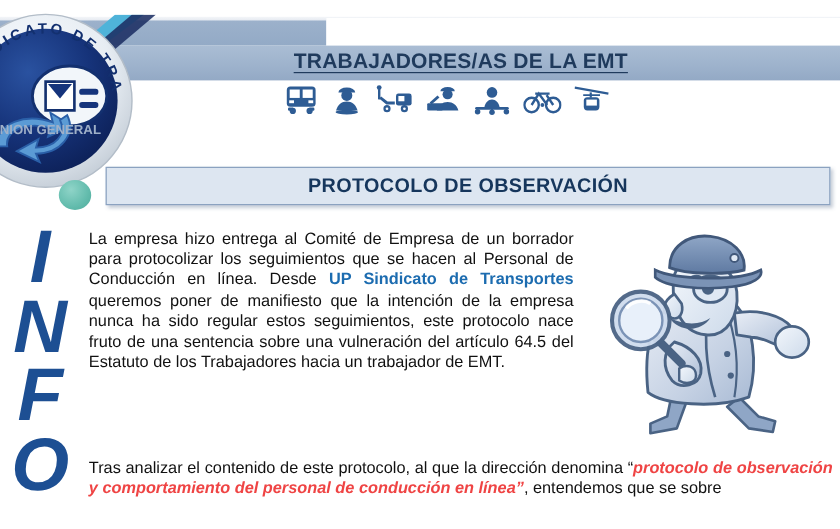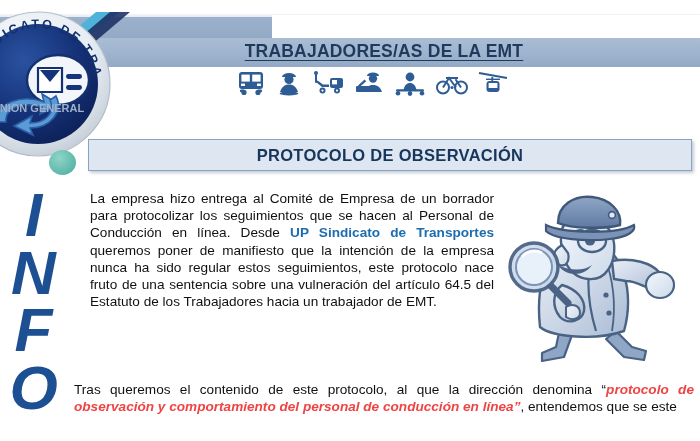--- a/index.html
+++ b/index.html
@@ -93,21 +93,21 @@
 
   
   .para{
     position:absolute;
     font-size:13.6px;
     line-height:17.2px;
     color:#111111;
     text-align:justify;
     text-justify:inter-word;
   }
-  .p1{left:74px;top:190px;width:404px;margin-left:16px;}
+  .p1{left:74px;top:190px;width:404px;}
   .p2{left:74px;top:381px;width:620px;}
   .hl{color:#1c6cb0;font-weight:bold;}
   .em{font-weight:bold;font-style:italic;color:#ef4444;}
 
   
   .detective{position:absolute;left:500px;top:185px;width:188px;height:190px;}
   .detective svg{display:block;}
 </style>
 </head>
 <body>
@@ -272,21 +272,21 @@
 
   <div class="banner">
     <span class="banner-text">PROTOCOLO DE OBSERVACIÓN</span>
   </div>
 
   <div class="para p1">
     <span>La empresa hizo entrega al Comité de Empresa de un borrador para protocolizar los seguimientos que se hacen al Personal de Conducción en línea. Desde </span><span class="hl">UP Sindicato de Transportes</span><span> queremos poner de manifiesto que la intención de la empresa nunca ha sido regular estos seguimientos, este protocolo nace fruto de una sentencia sobre una vulneración del artículo 64.5 del Estatuto de los Trabajadores hacia un trabajador de EMT.</span>
   </div>
 
   <div class="para p2">
-    <span>Tras queremos el contenido de este protocolo, al que la dirección denomina “</span><span class="em">protocolo de observación y comportamiento del personal de conducción en línea”</span><span>, entendemos que se este</span>
+    <span>Tras analizar el contenido de este protocolo, al que la dirección denomina “</span><span class="em">protocolo de observación y comportamiento del personal de conducción en línea”</span><span>, entendemos que se sobre</span>
   </div>
 
   <div class="detective">
     <svg width="188" height="190" viewBox="0 0 188 190">
       <defs>
         <linearGradient id="coat" x1="0" y1="0" x2="1" y2="1">
           <stop offset="0%" stop-color="#e9eef6"></stop>
           <stop offset="60%" stop-color="#c6d2e4"></stop>
           <stop offset="100%" stop-color="#a8bad4"></stop>
         </linearGradient>

